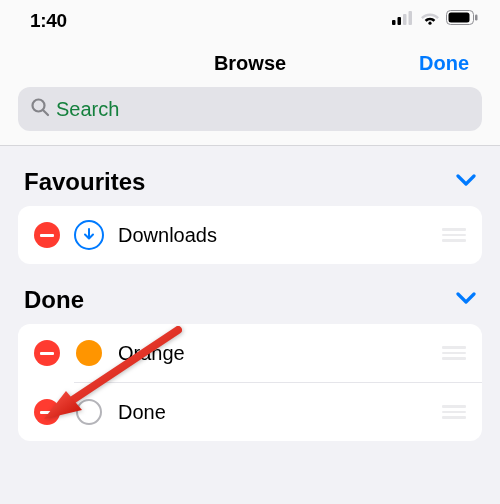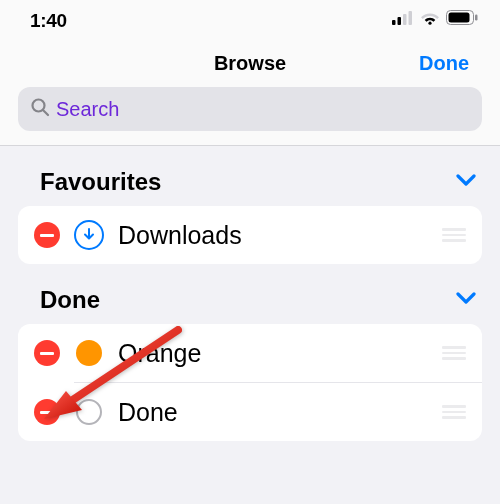--- a/index.html
+++ b/index.html
@@ -9,44 +9,44 @@
     .status-time { font-size: 19px; font-weight: 600; letter-spacing: -0.3px; }
     .status-right { display: flex; align-items: center; gap: 6px; }
     .signal-icon svg, .wifi-icon svg, .battery-icon svg { display: block; }
     
     .nav-bar { background: #fafafa; padding: 16px 31px 12px; position: relative; }
     .nav-title { font-size: 20px; font-weight: 700; text-align: center; }
     .nav-done { position: absolute; right: 31px; top: 16px; font-size: 20px; font-weight: 600; color: #007aff; }
     
     .search-wrap { background: #fafafa; padding: 0 18px 14px; }
     .search-box { background: #e3e3e8; border-radius: 12px; display: flex; align-items: center; padding: 10px 12px; }
-    .search-placeholder { color: #6d28d9; font-size: 20px; margin-left: 6px; }
+    .search-placeholder { color: #15803d; font-size: 20px; margin-left: 6px; }
     .magnify-icon { color: #848489; }
     
     .divider-line { height: 1px; background: #d6d6da; }
     
     .content-area { padding: 0 18px; background: #f2f2f6; }
     
     .section-header { display: flex; justify-content: space-between; align-items: center; padding: 22px 6px 10px 6px; }
-    .section-title { font-size: 24px; font-weight: 700; margin-left: 16px; }
+    .section-title { font-size: 24px; font-weight: 700; }
     .chevron { color: #007aff; }
     
     .list-group { background: #fff; border-radius: 12px; overflow: hidden; }
     .list-item { display: flex; align-items: center; padding: 14px 16px; position: relative; }
     .delete-btn { width: 26px; height: 26px; border-radius: 50%; background: #ff3b30; display: flex; align-items: center; justify-content: center; flex-shrink: 0; margin-right: 14px; }
     .delete-minus { width: 14px; height: 3px; background: #fff; border-radius: 1px; }
     
     .item-icon-wrap { width: 30px; height: 30px; display: flex; align-items: center; justify-content: center; margin-right: 14px; flex-shrink: 0; }
     .download-circle { width: 30px; height: 30px; border: 2.5px solid #007aff; border-radius: 50%; display: flex; align-items: center; justify-content: center; }
     
     .tag-dot { width: 26px; height: 26px; border-radius: 50%; }
     .tag-orange { background: #ff9500; }
     .tag-home { border: 2.5px solid #b4b4b9; background: transparent; }
     
-    .item-label { font-size: 25px; font-weight: 400; flex: 1; }
+    .item-label { font-size: 20px; font-weight: 400; flex: 1; }
     .drag-handle { display: flex; flex-direction: column; gap: 3px; opacity: 0.35; }
     .drag-line { width: 24px; height: 2.5px; background: #c7c7cc; border-radius: 1px; }
     
     .list-sep { height: 1px; background: #e5e5ea; margin-left: 56px; }
     
     .arrow-overlay { position: absolute; pointer-events: none; z-index: 100; }
     .arrow-overlay svg { filter: drop-shadow(1px 1px 2px rgba(0,0,0,0.25)); }
   </style>
 </head>
 <body>

